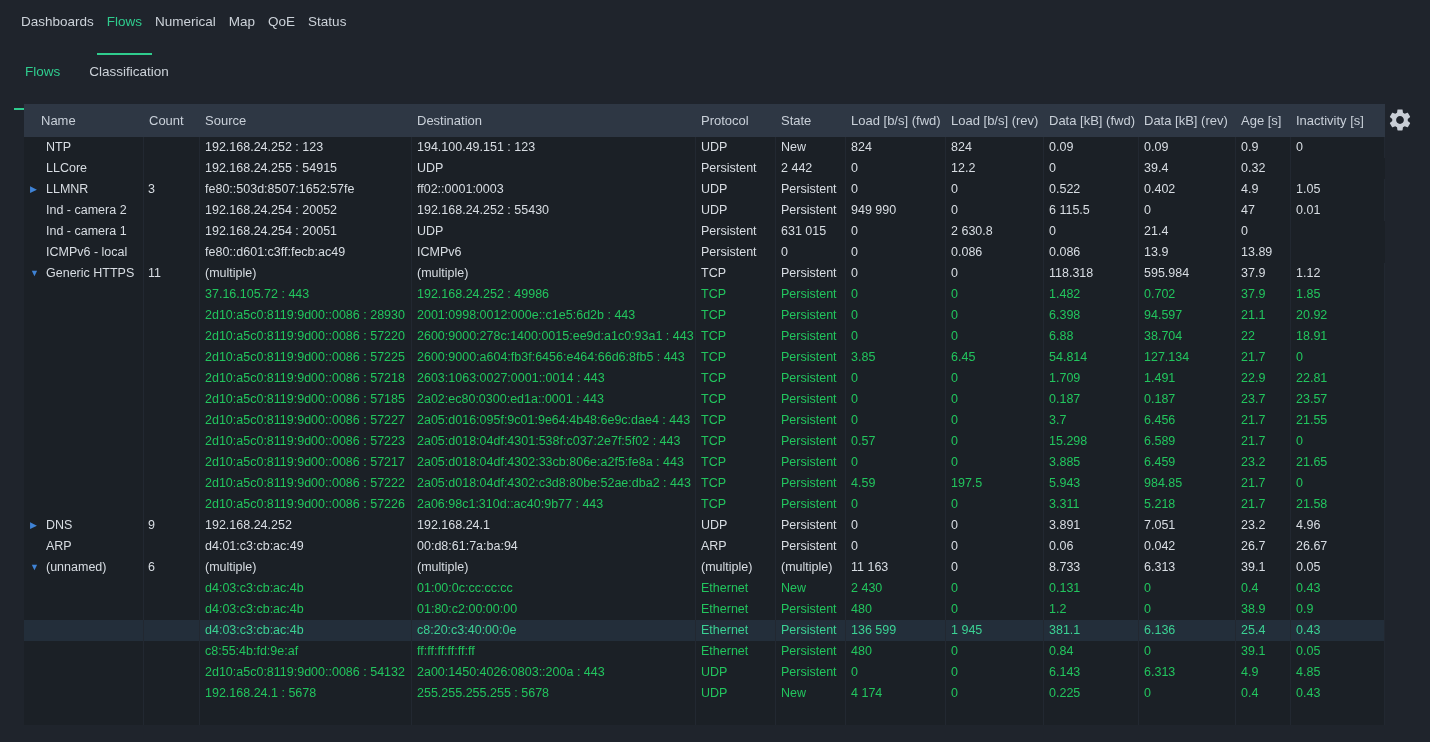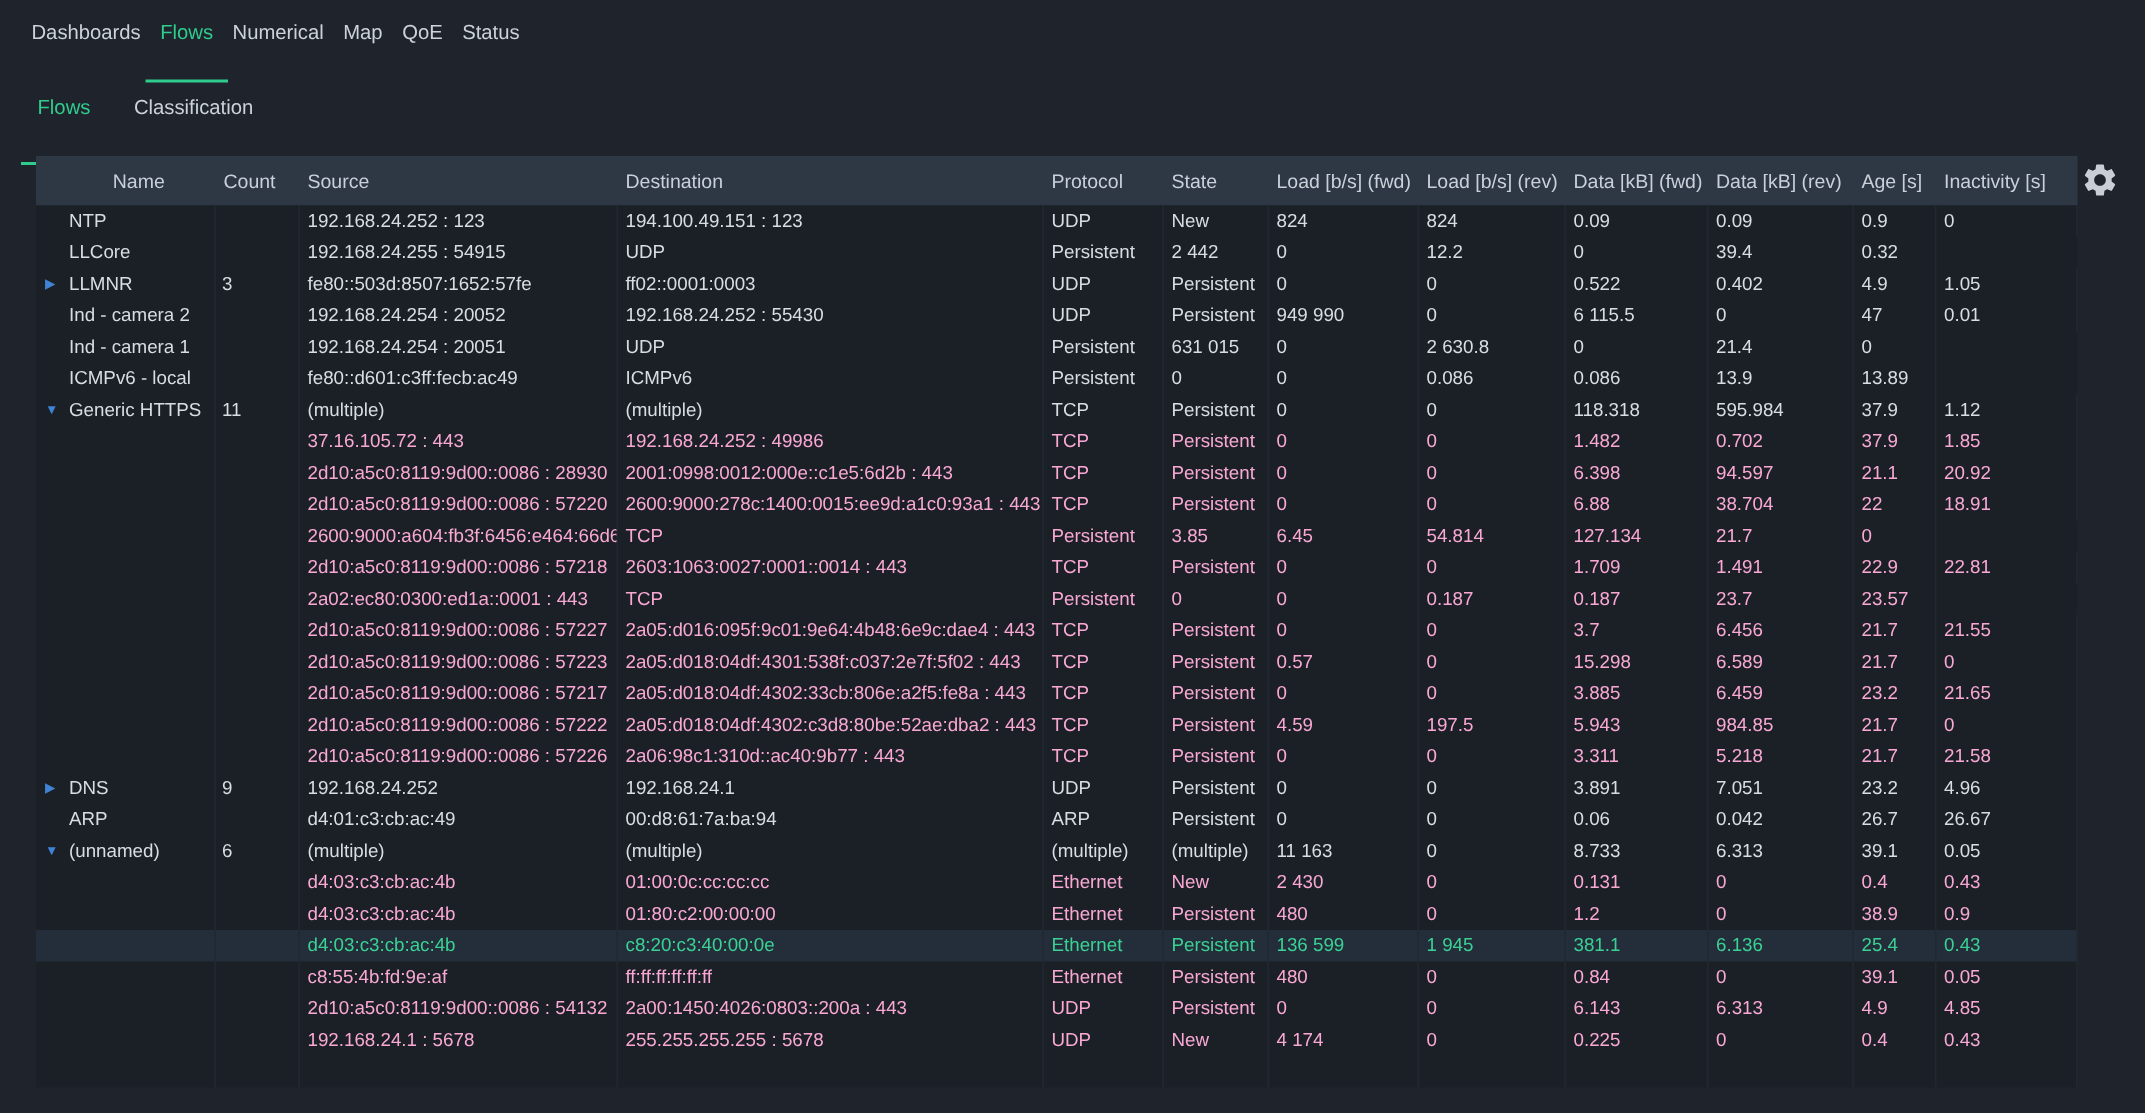--- a/index.html
+++ b/index.html
@@ -22,24 +22,24 @@
   .tab-item.active{color:#2fcc8e;}
   .tab-item.active::after{content:"";position:absolute;left:-11px;right:-11px;
     bottom:-14px;height:2px;background:#2fcc8e;}
 
   
   .flows-table{position:absolute;top:104px;left:24px;width:1361px;}
   .grid-row{display:grid;
     grid-template-columns:120px 56px 212px 284px 80px 70px 100px 98px 95px 97px 55px 94px;}
   .thead{height:33px;line-height:33px;background:#2e3744;color:#c9d0d9;font-size:13px;}
   .thead .cell{border-right:none;cursor:pointer;}
-  .thead .cell:first-child{padding-left:17px;text-align:center;}
+  .thead .cell:first-child{padding-left:17px;}
   .tbody{background:#1b2026;}
   .row{height:21px;line-height:21px;font-size:12.5px;cursor:pointer;}
-  .row.child{color:#f9a8d4;}
+  .row.child{color:#22c55e;}
   .row.selected{background:#232e3a;color:#3bd194;}
   .cell{overflow:hidden;white-space:nowrap;padding-left:5px;
     border-right:1px solid #222831;}
   .cell.name-cell{display:flex;align-items:center;padding-left:6px;}
   .cell.c-count{padding-left:4px;}
   .arrow{flex:0 0 16px;width:16px;font-size:9px;color:#3f83d6;line-height:21px;}
   .row.filler{cursor:default;}
 
   
   .gear{position:absolute;left:1387px;top:107px;width:26px;height:26px;cursor:pointer;}
@@ -244,20 +244,21 @@
         <div class="cell c-data-rev">38.704</div>
         <div class="cell c-age">22</div>
         <div class="cell c-inactivity">18.91</div>
       </div>
       <div class="row grid-row child">
         <div class="cell name-cell">
           <span class="arrow"></span>
           <span></span>
         </div>
         <div class="cell c-count"></div>
+        <div class="cell c-source">2d10:a5c0:8119:9d00::0086 : 57225</div>
         <div class="cell c-destination">2600:9000:a604:fb3f:6456:e464:66d6:8fb5 : 443</div>
         <div class="cell c-protocol">TCP</div>
         <div class="cell c-state">Persistent</div>
         <div class="cell c-load-fwd">3.85</div>
         <div class="cell c-load-rev">6.45</div>
         <div class="cell c-data-fwd">54.814</div>
         <div class="cell c-data-rev">127.134</div>
         <div class="cell c-age">21.7</div>
         <div class="cell c-inactivity">0</div>
       </div>
@@ -277,20 +278,21 @@
         <div class="cell c-data-rev">1.491</div>
         <div class="cell c-age">22.9</div>
         <div class="cell c-inactivity">22.81</div>
       </div>
       <div class="row grid-row child">
         <div class="cell name-cell">
           <span class="arrow"></span>
           <span></span>
         </div>
         <div class="cell c-count"></div>
+        <div class="cell c-source">2d10:a5c0:8119:9d00::0086 : 57185</div>
         <div class="cell c-destination">2a02:ec80:0300:ed1a::0001 : 443</div>
         <div class="cell c-protocol">TCP</div>
         <div class="cell c-state">Persistent</div>
         <div class="cell c-load-fwd">0</div>
         <div class="cell c-load-rev">0</div>
         <div class="cell c-data-fwd">0.187</div>
         <div class="cell c-data-rev">0.187</div>
         <div class="cell c-age">23.7</div>
         <div class="cell c-inactivity">23.57</div>
       </div>

